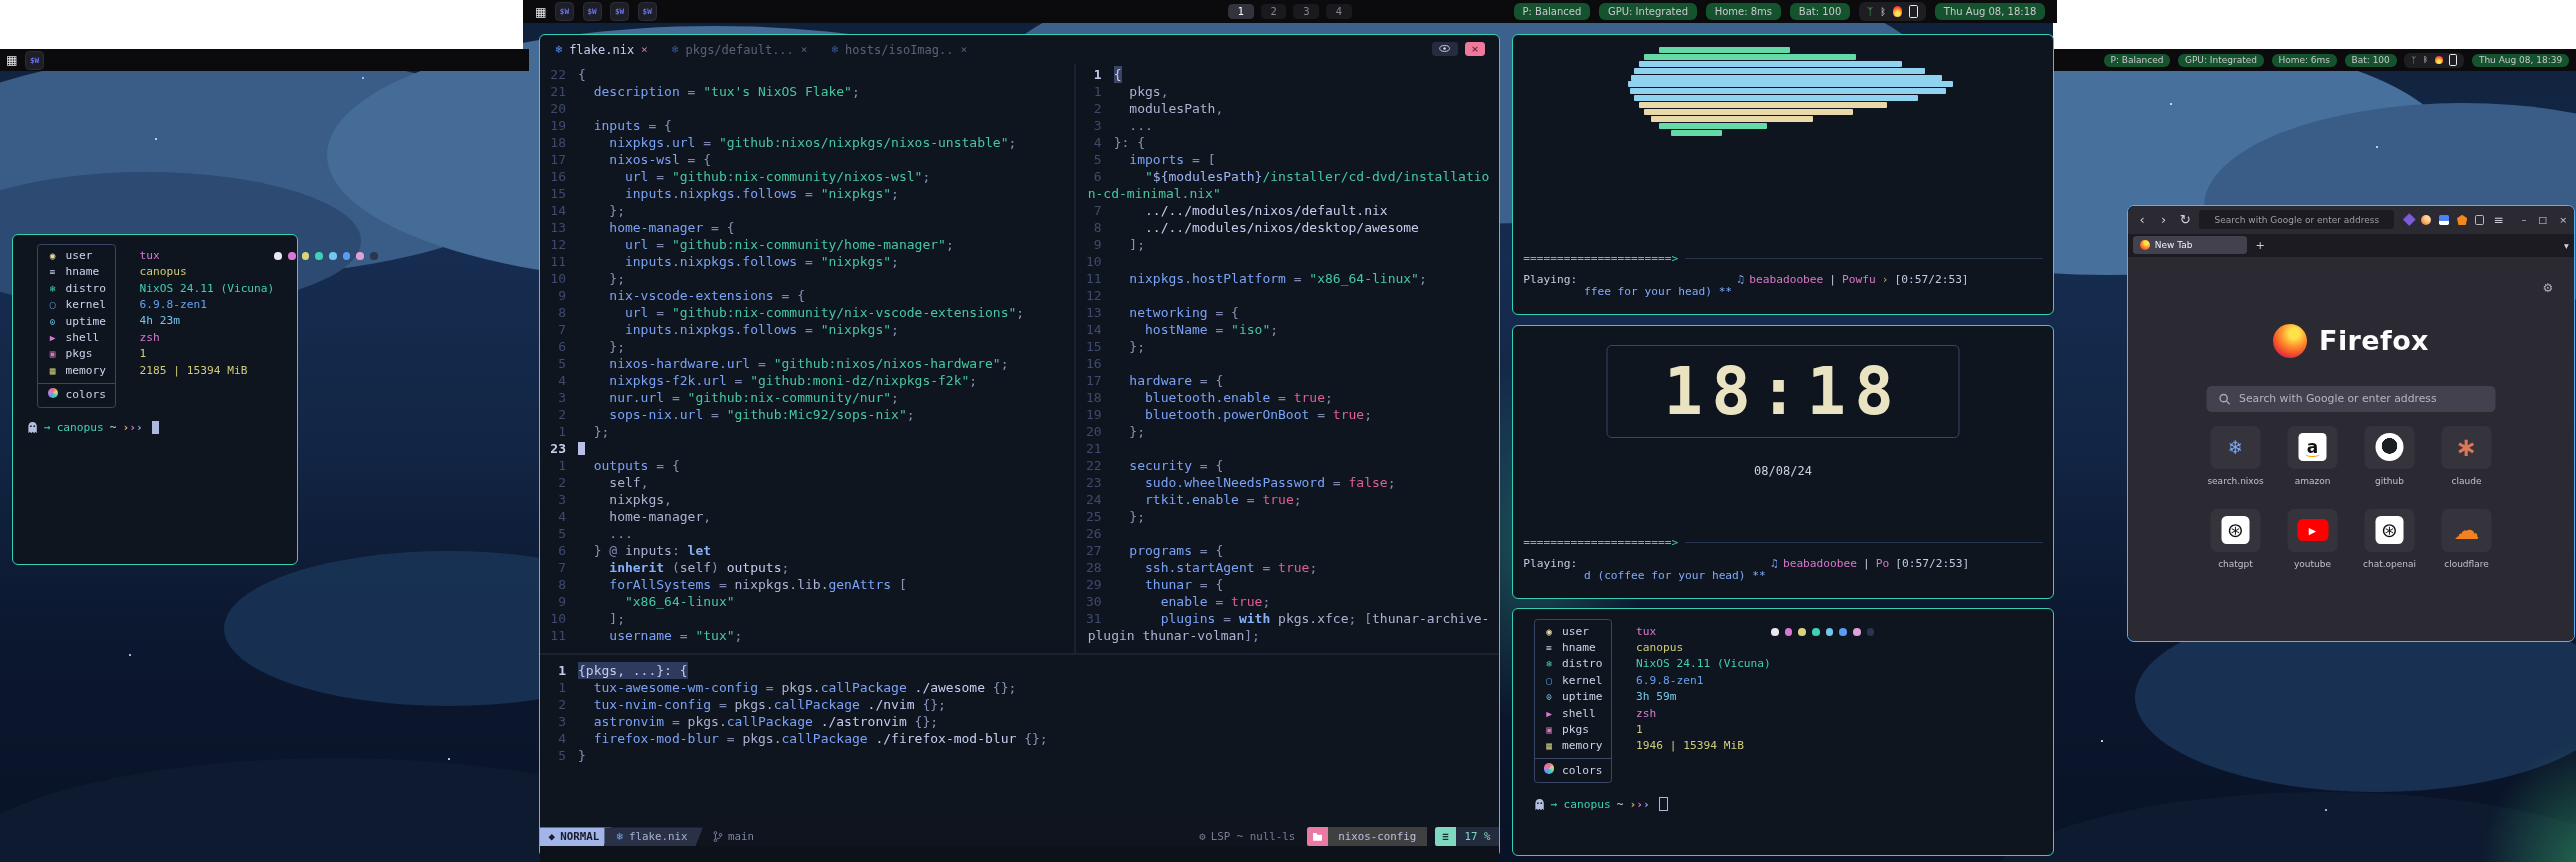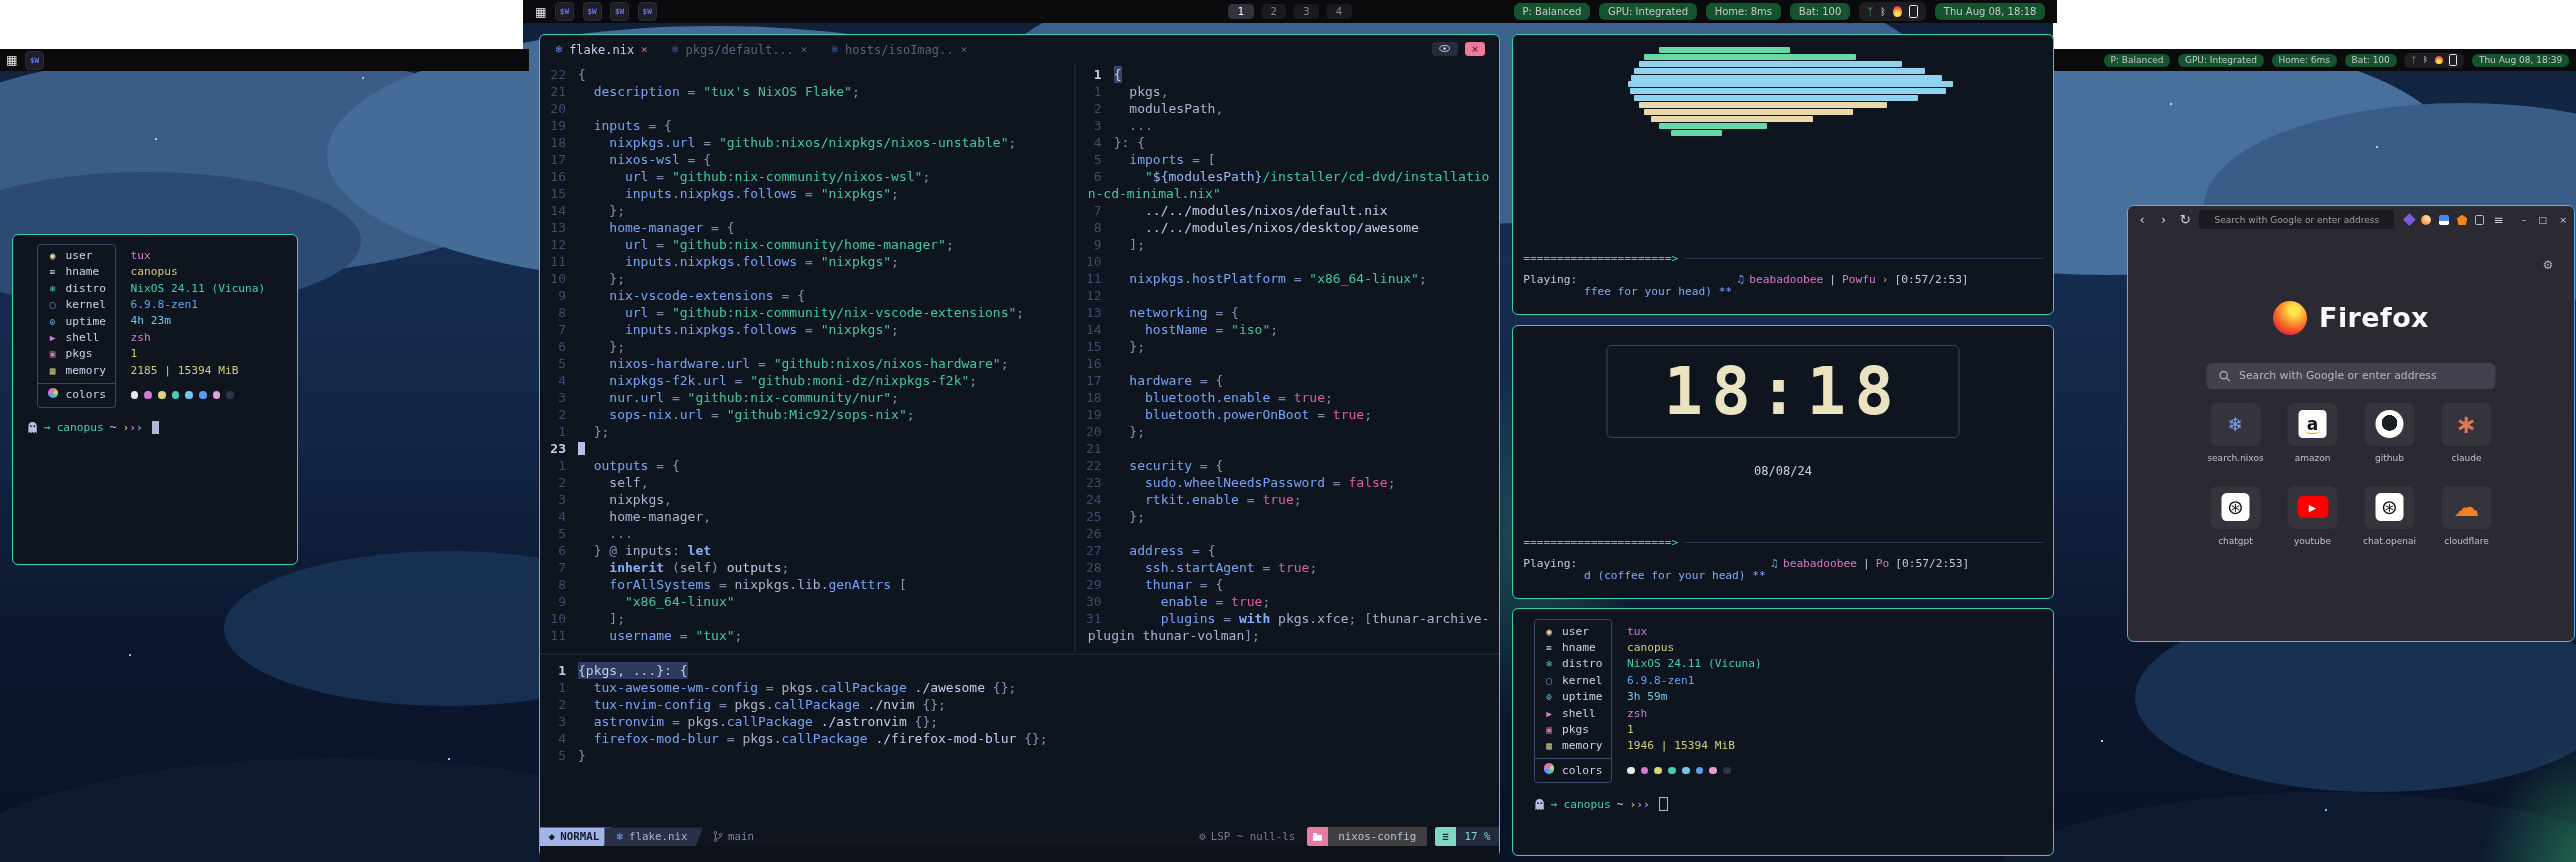--- a/index.html
+++ b/index.html
@@ -31,21 +31,21 @@
   .icon-phone{width:6.9px;height:11.2px;border:1.3px solid #e9e9ef;border-radius:1.7px;}
   
   .term{position:absolute;background:#0f151f;border:1.7px solid #38d0b2;border-radius:6px;box-sizing:border-box;}
   
   .fetch-art{color:#7584ad;font:11.2px/14.6px "DejaVu Sans Mono",monospace;white-space:pre;margin:5.2px 0 8.6px 3.4px;}
   .fetch{display:flex;align-items:flex-start;font:11.2px/16.4px "DejaVu Sans Mono",monospace;margin-left:13.8px;}
   .fbox{border:0.9px solid #3a4668;border-radius:3.4px;padding:3.4px 0;}
   .frow{height:16.4px;display:flex;align-items:center;gap:6.9px;padding:0 8.6px;color:#ccd3ea;}
   .frow .fi{width:12px;text-align:center;font-size:9.5px;}
   .fdiv{border-top:0.9px solid #3a4668;margin:3.4px 0;}
-  .fvals{display:flex;flex-direction:column;margin-left:15px;padding-top:4.3px;}
+  .fvals{display:flex;margin-left:24px;padding-top:4.3px;}
   .fval{height:16.4px;display:flex;align-items:center;white-space:pre;}
   .fspacer{height:7.7px;}
   .dotrow{height:16.4px;display:flex;align-items:center;gap:6px;}
   .dot{width:7.7px;height:7.7px;border-radius:50%;}
   .palette{width:10.3px;height:10.3px;border-radius:50%;background:conic-gradient(#e06c8f,#d9d37a,#3fd0b5,#5a9cf0,#d978d2,#e06c8f);}
   .prompt{display:flex;align-items:center;gap:6px;font:11.2px "DejaVu Sans Mono",monospace;margin:13.8px 0 0 3.4px;}
   .p-arrow{color:#3fd0b5;} .p-host{color:#3fd0b5;} .p-path{color:#c7cfe8;} .p-chev{font-weight:bold;}
   .cursor-block{width:6.9px;height:13px;background:#aeb8dc;margin-left:3.4px;}
   .cursor-hollow{width:6.9px;height:12px;border:0.9px solid #aeb8dc;margin-left:3.4px;}
   
@@ -656,21 +656,21 @@
             <span class="code"><span class="tk-p">  };</span></span>
           </div>
 
           <div class="line">
             <span class="ln">26</span>
             <span class="code"></span>
           </div>
 
           <div class="line">
             <span class="ln">27</span>
-            <span class="code"><span class="tk-a">  address</span><span class="tk-o"> = </span><span class="tk-p">{</span></span>
+            <span class="code"><span class="tk-a">  programs</span><span class="tk-o"> = </span><span class="tk-p">{</span></span>
           </div>
 
           <div class="line">
             <span class="ln">28</span>
             <span class="code"><span class="tk-a">    ssh.startAgent</span><span class="tk-o"> = </span><span class="tk-b">true</span><span class="tk-p">;</span></span>
           </div>
 
           <div class="line">
             <span class="ln">29</span>
             <span class="code"><span class="tk-a">    thunar</span><span class="tk-o"> = </span><span class="tk-p">{</span></span>
@@ -909,20 +909,28 @@
         <span class="e4"></span>
         <span class="e5"></span>
       </span>
       <span class="ff-navbtn" style="font-size:12px;">≡</span>
       <span class="ff-controls">
         <span>–</span>
         <span>□</span>
         <span>×</span>
       </span>
     </div>
+    <div class="ff-tabstrip">
+      <span class="ff-tab">
+        <span class="ff-mini-logo"></span>
+        <span>New Tab</span>
+      </span>
+      <span class="ff-newtab">+</span>
+      <span class="ff-tabchev">▾</span>
+    </div>
     <div class="ff-content">
       <span class="ff-gear">⚙</span>
       <div class="ff-hero">
         <span class="ff-logo"></span>
         <span class="ff-wordmark">Firefox</span>
       </div>
       <div class="ff-search">
         <svg width="12" height="12" viewBox="0 0 14 14">
             <circle cx="6" cy="6" r="4.2" fill="none" stroke="#a8a8b2" stroke-width="1.6"></circle>
             <path d="M9.2 9.2L13 13" stroke="#a8a8b2" stroke-width="1.6"></path>

